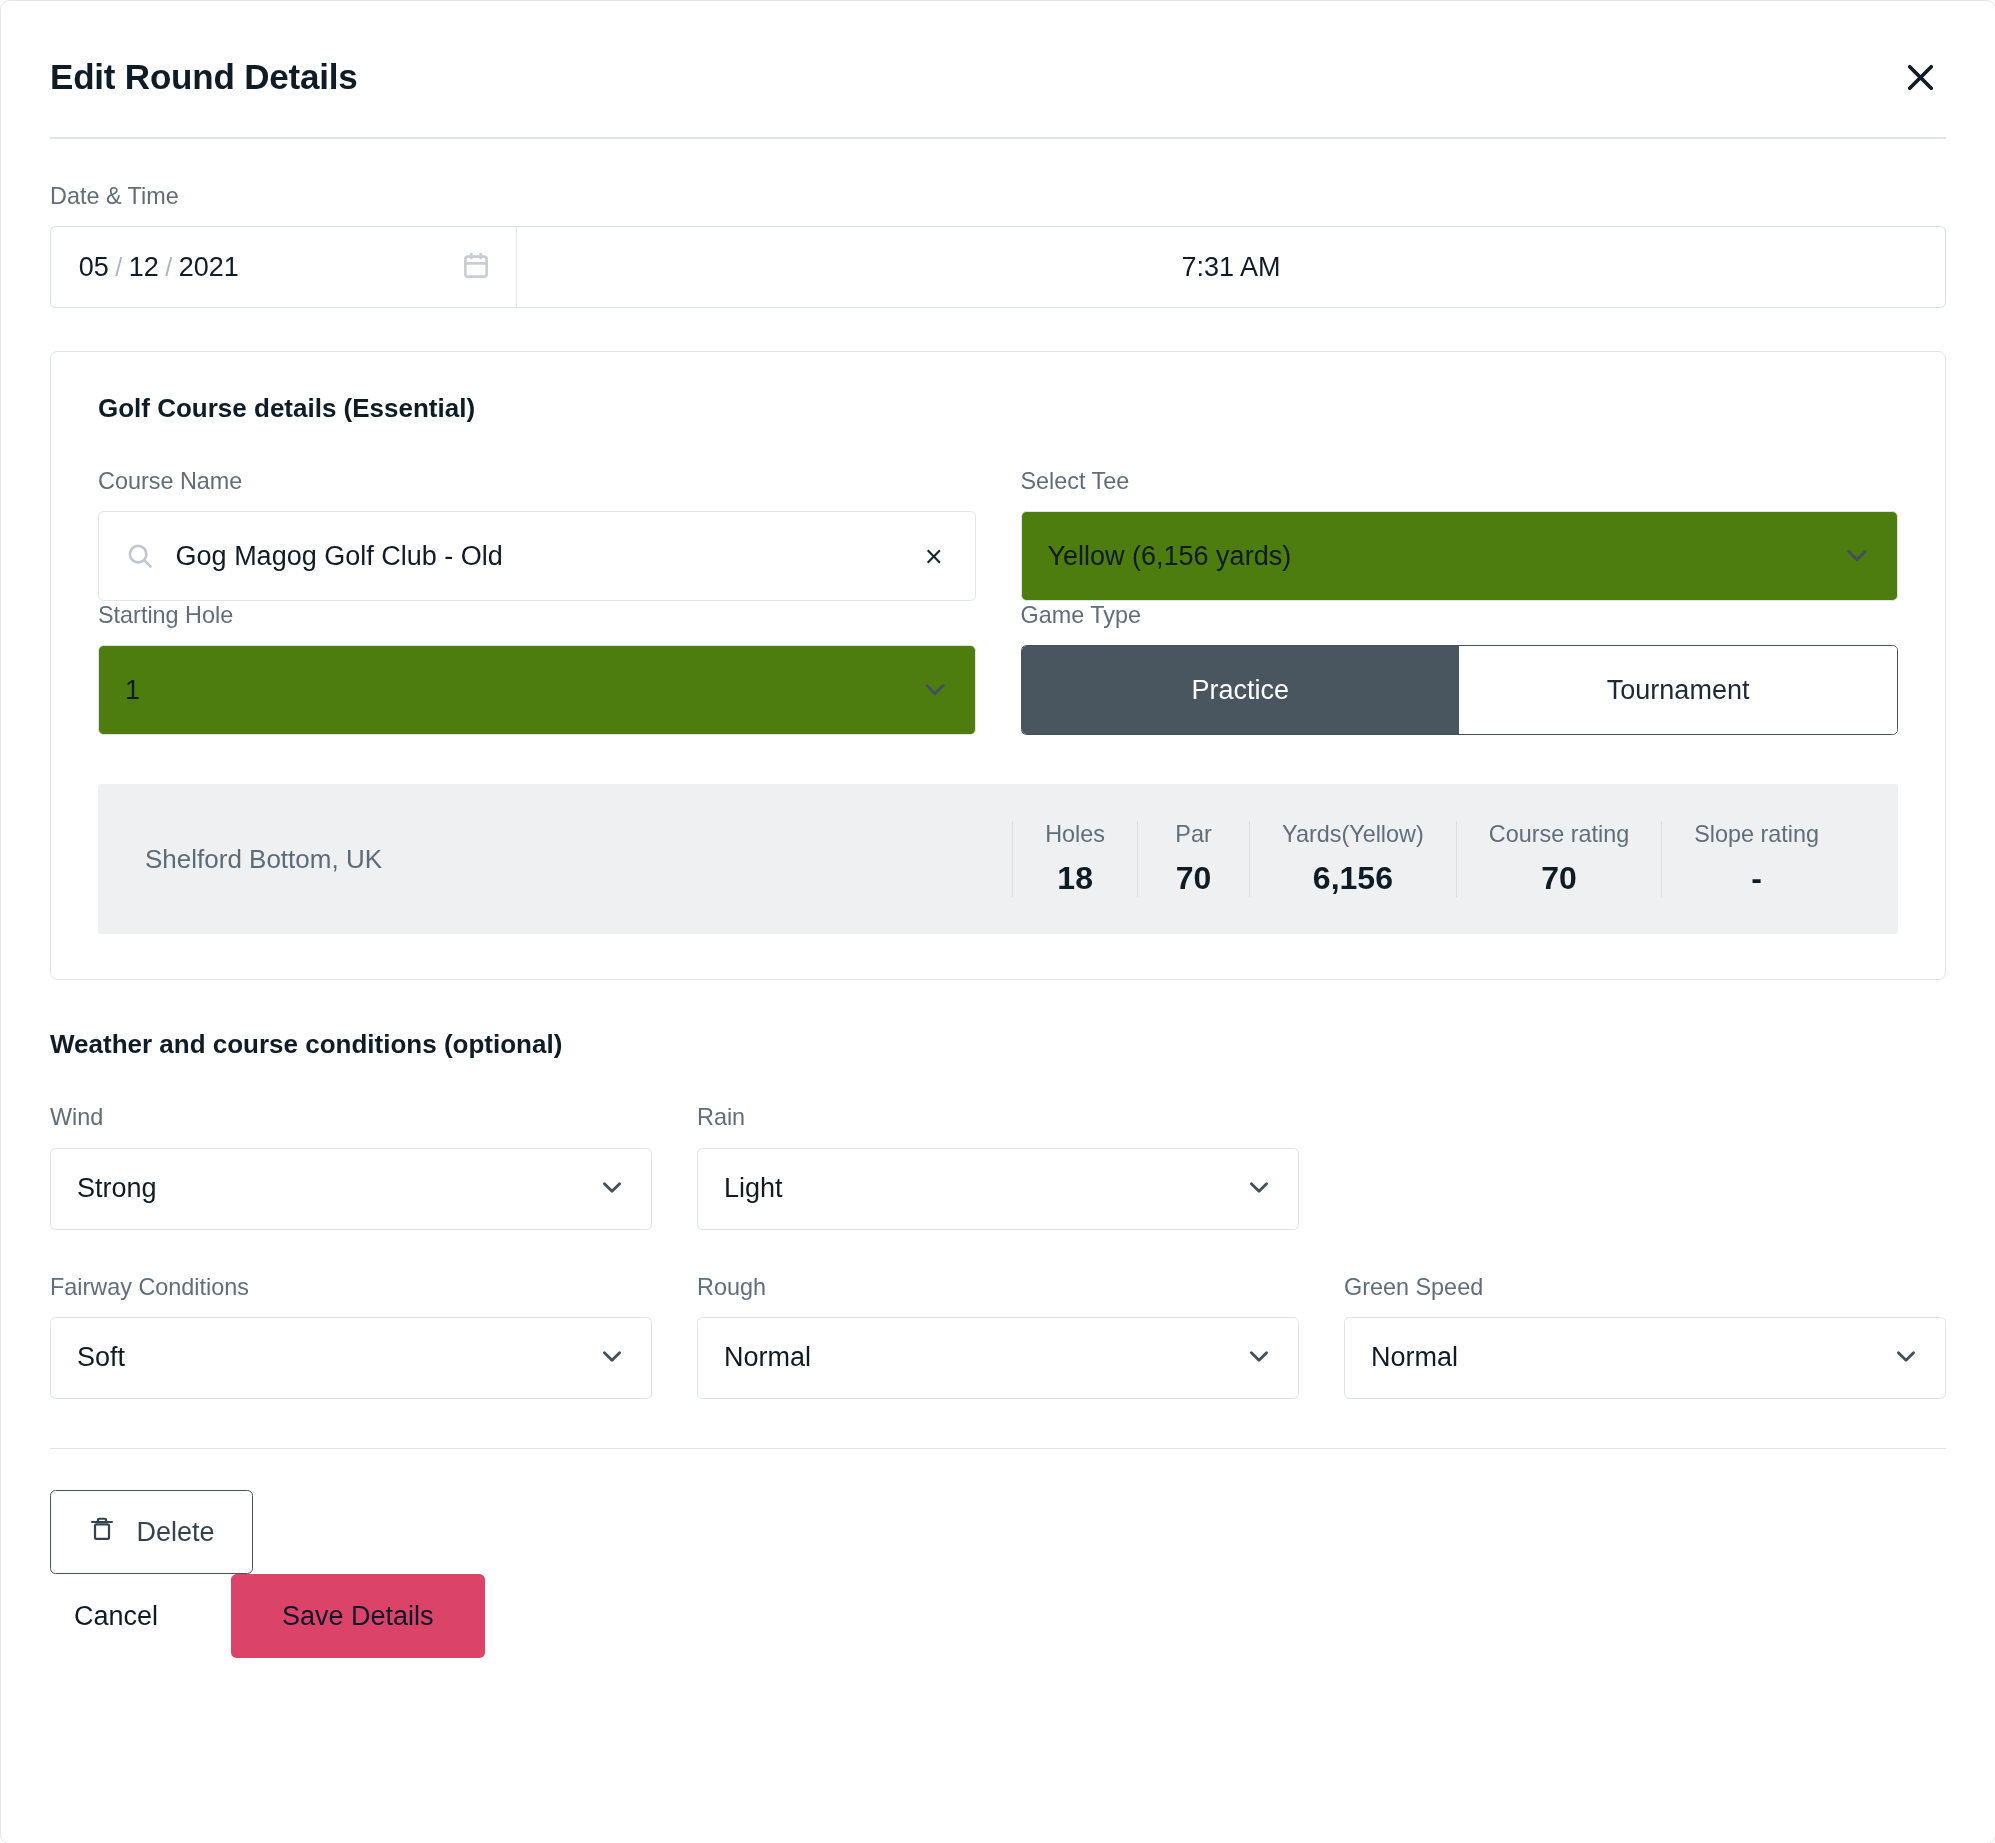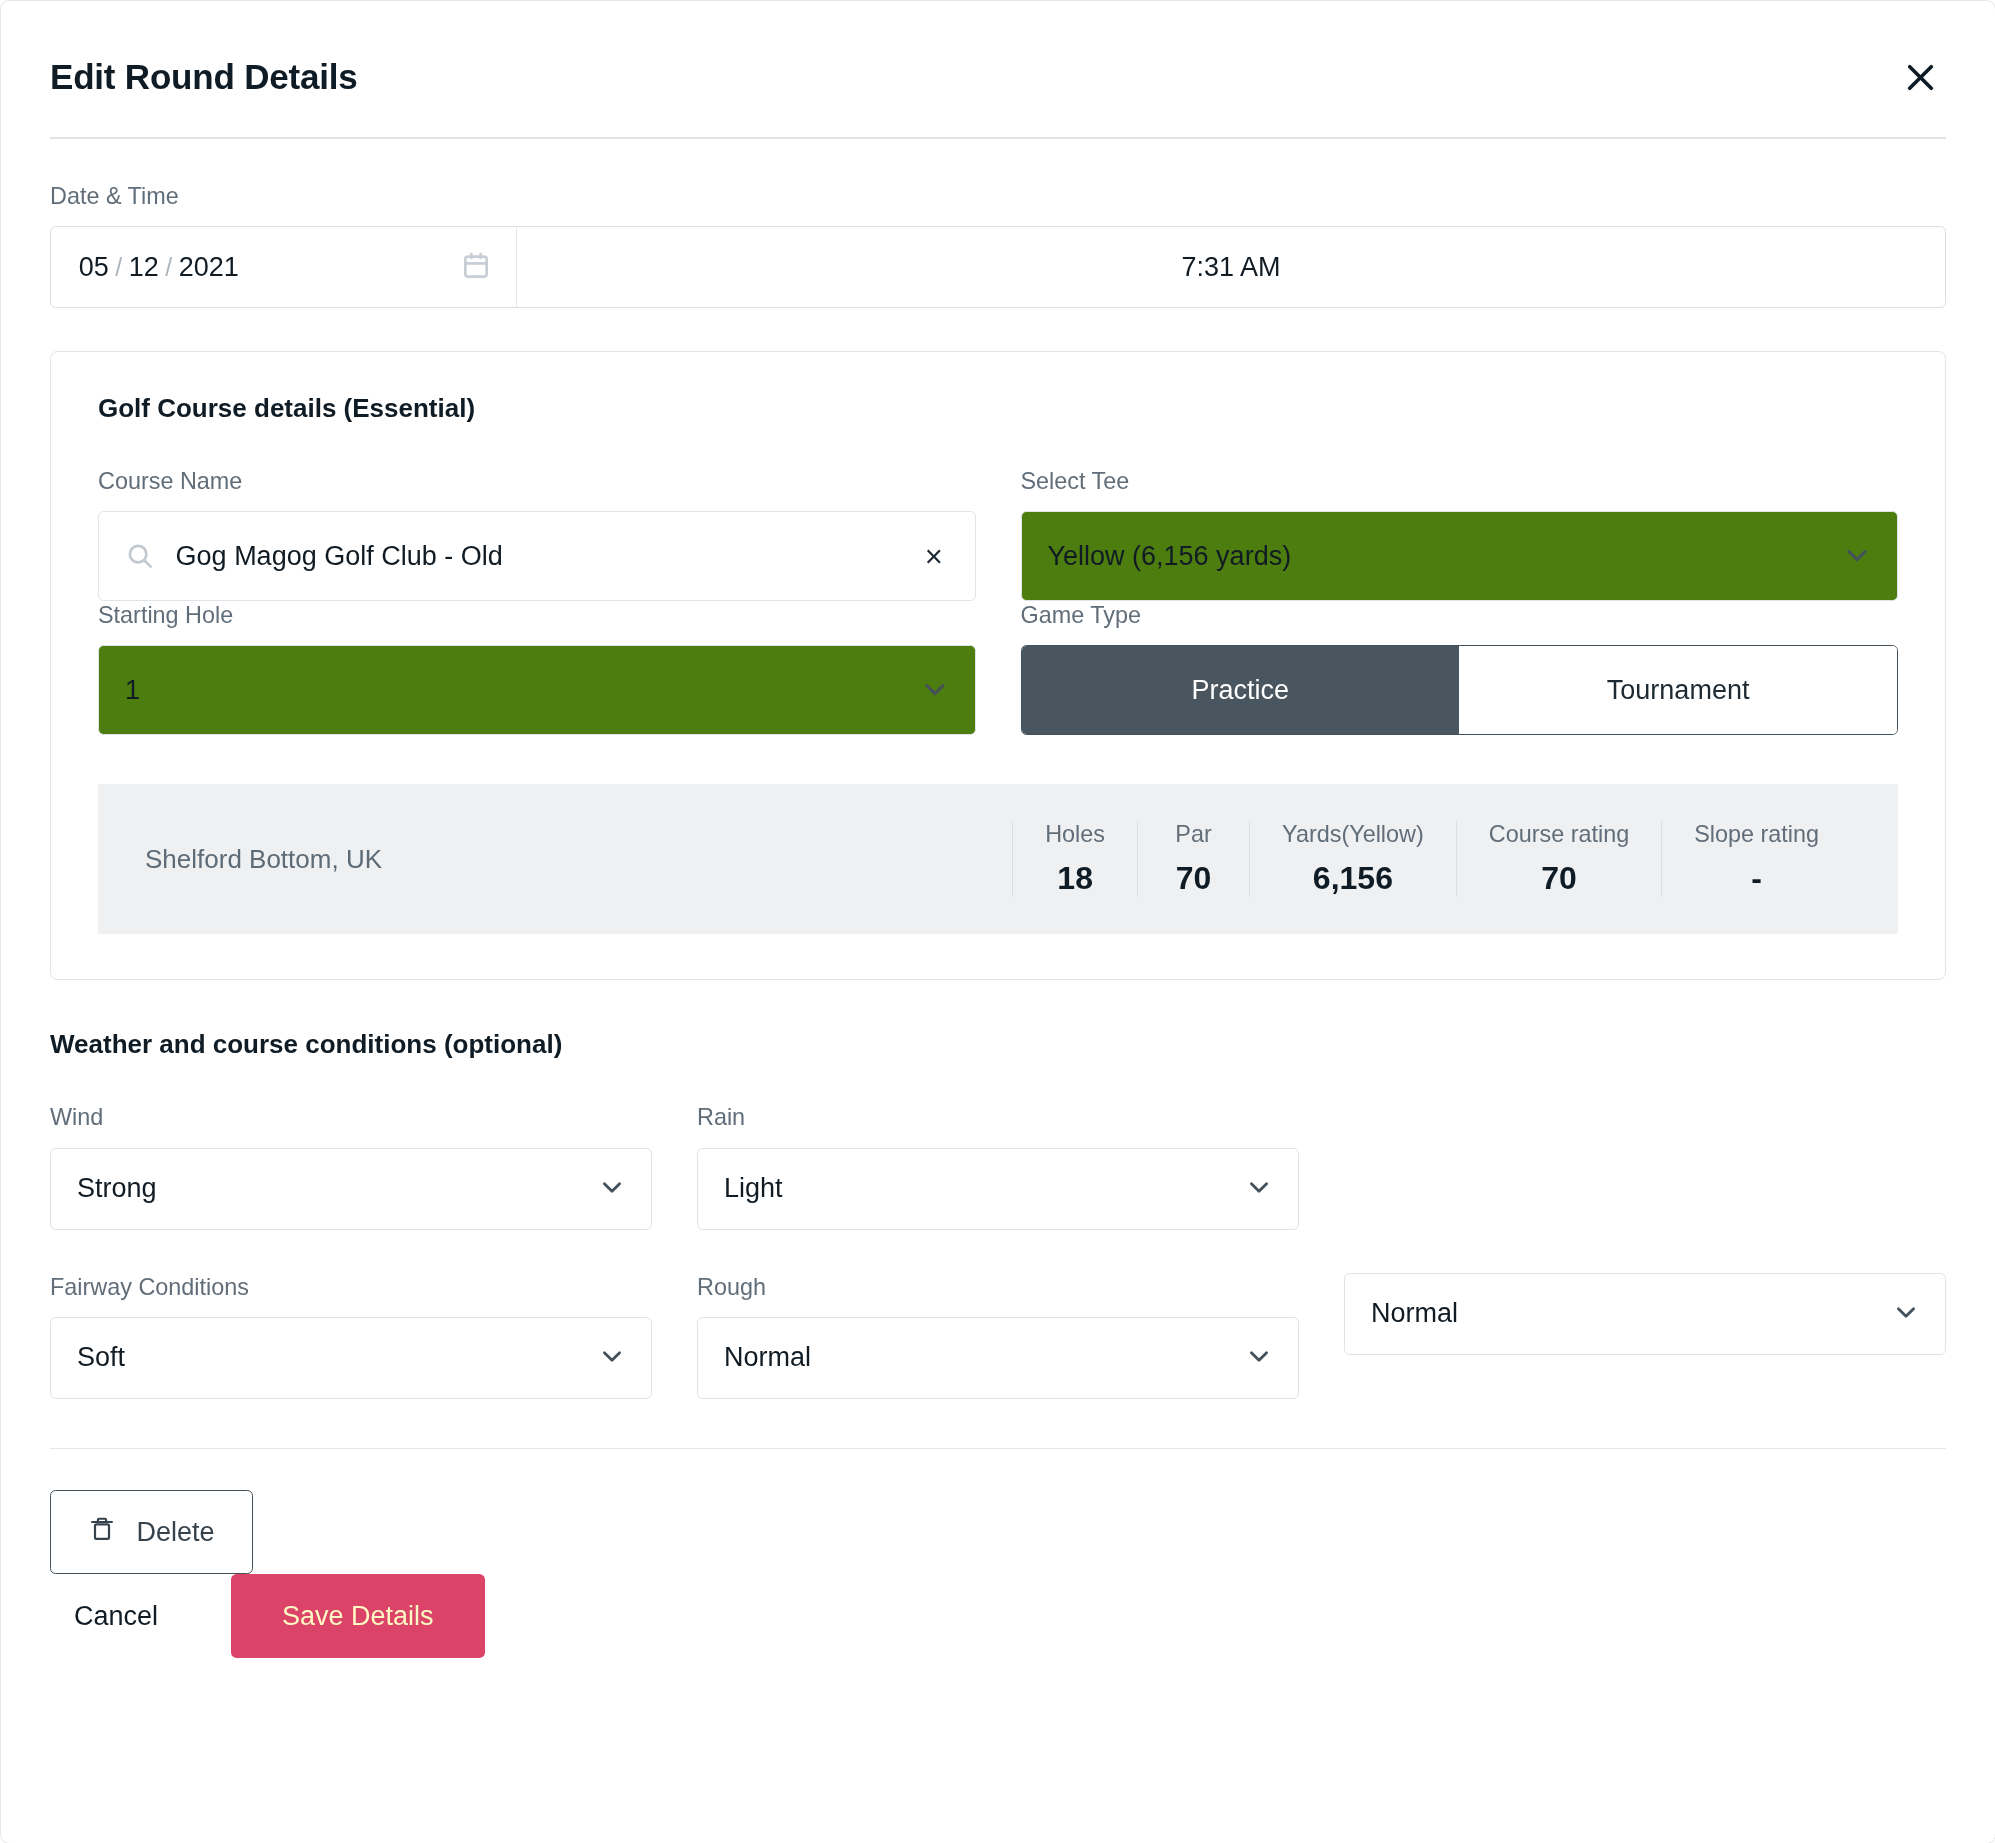--- a/index.html
+++ b/index.html
@@ -292,21 +292,21 @@
     background: none;
     border: none;
     font-size: 27px;
     color: #101b24;
     cursor: pointer;
     padding: 15px 24px;
     font-family: inherit;
   }
   .btn-save {
     background: #db4368;
-    color: #fef9c3;
+    color: #0f172a;
     border: none;
     border-radius: 5.6px;
     height: 84px;
     padding: 0 51px;
     font-size: 27px;
     cursor: pointer;
     font-family: inherit;
   }
 </style>
 </head>
@@ -479,20 +479,21 @@
         <div class="w-select">
           <span class="wv">Normal</span>
           <span>
             <svg width="26" height="26" viewBox="0 0 24 24" fill="none" stroke="#44515b" stroke-width="2.6" stroke-linecap="round" stroke-linejoin="round">
               <polyline points="5,9 12,16 19,9"></polyline>
             </svg>
           </span>
         </div>
       </div>
       <div>
+        <span class="field-label">Green Speed</span>
         <div class="w-select">
           <span class="wv">Normal</span>
           <span>
             <svg width="26" height="26" viewBox="0 0 24 24" fill="none" stroke="#44515b" stroke-width="2.6" stroke-linecap="round" stroke-linejoin="round">
               <polyline points="5,9 12,16 19,9"></polyline>
             </svg>
           </span>
         </div>
       </div>
     </div>

